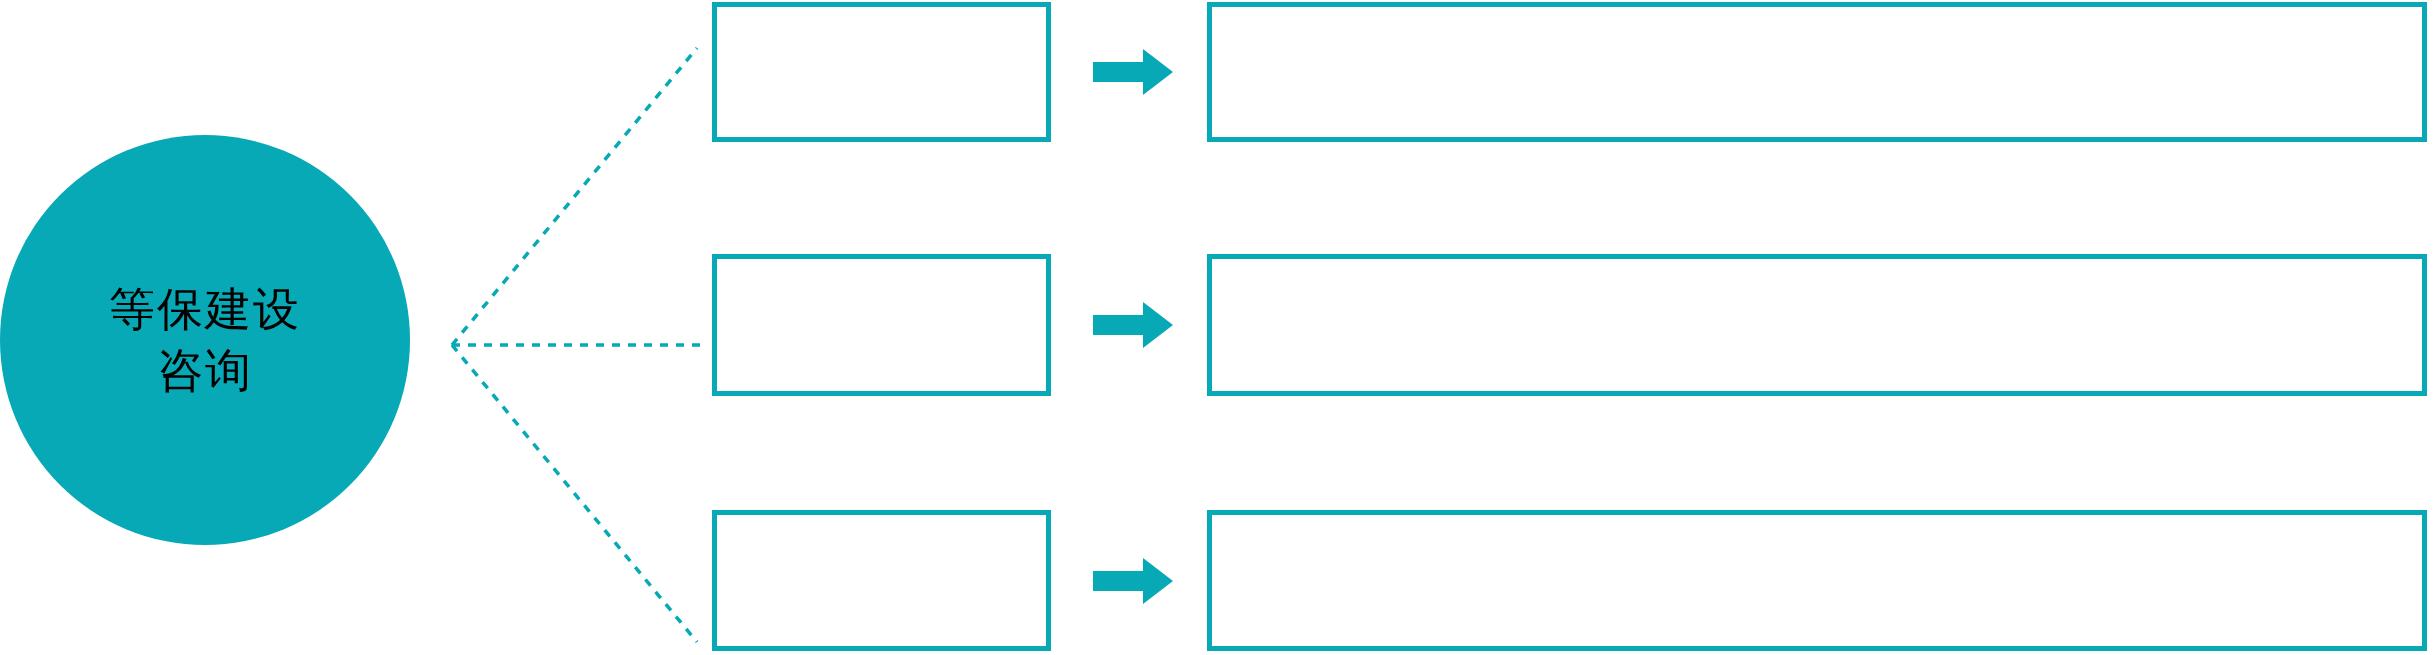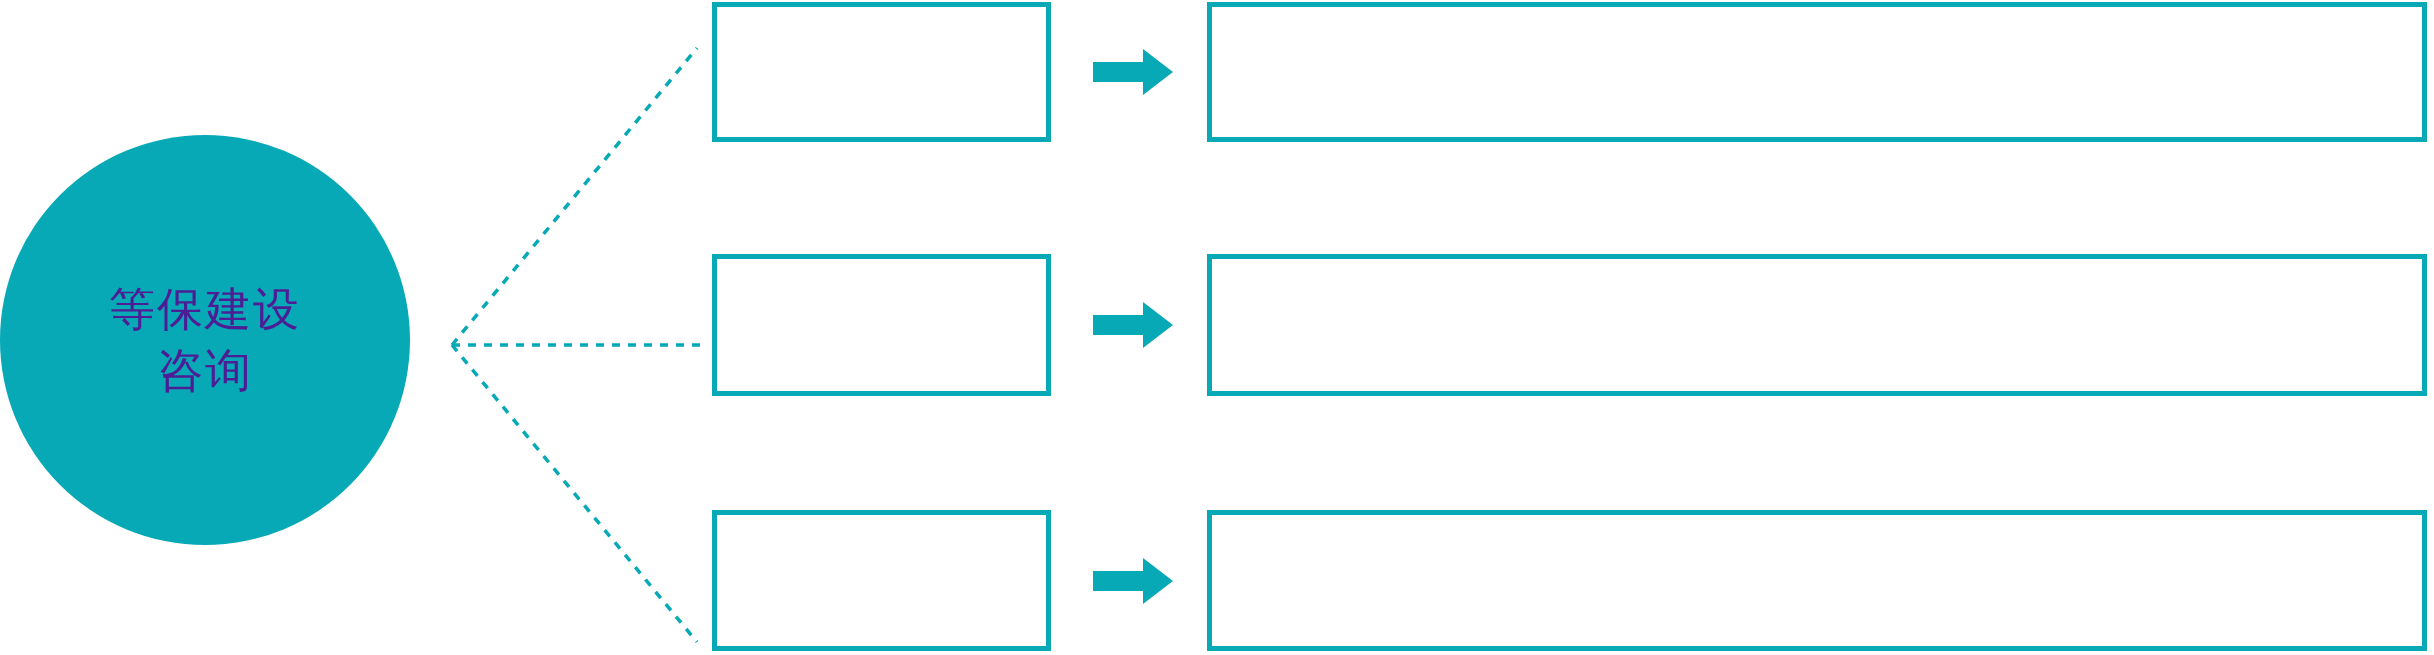--- a/index.html
+++ b/index.html
@@ -28,21 +28,21 @@
     height: 410px;
     border-radius: 50%;
     background: #06A9B5;
     display: flex;
     flex-direction: column;
     align-items: center;
     justify-content: center;
     box-sizing: border-box;
   }
   .hub-line {
-    color: #4c1d95;
+    color: #000000;
     font-size: 46px;
     line-height: 1.32;
     letter-spacing: 2px;
     font-weight: 400;
     white-space: nowrap;
     text-align: center;
   }
 
   
   .connector-layer {

